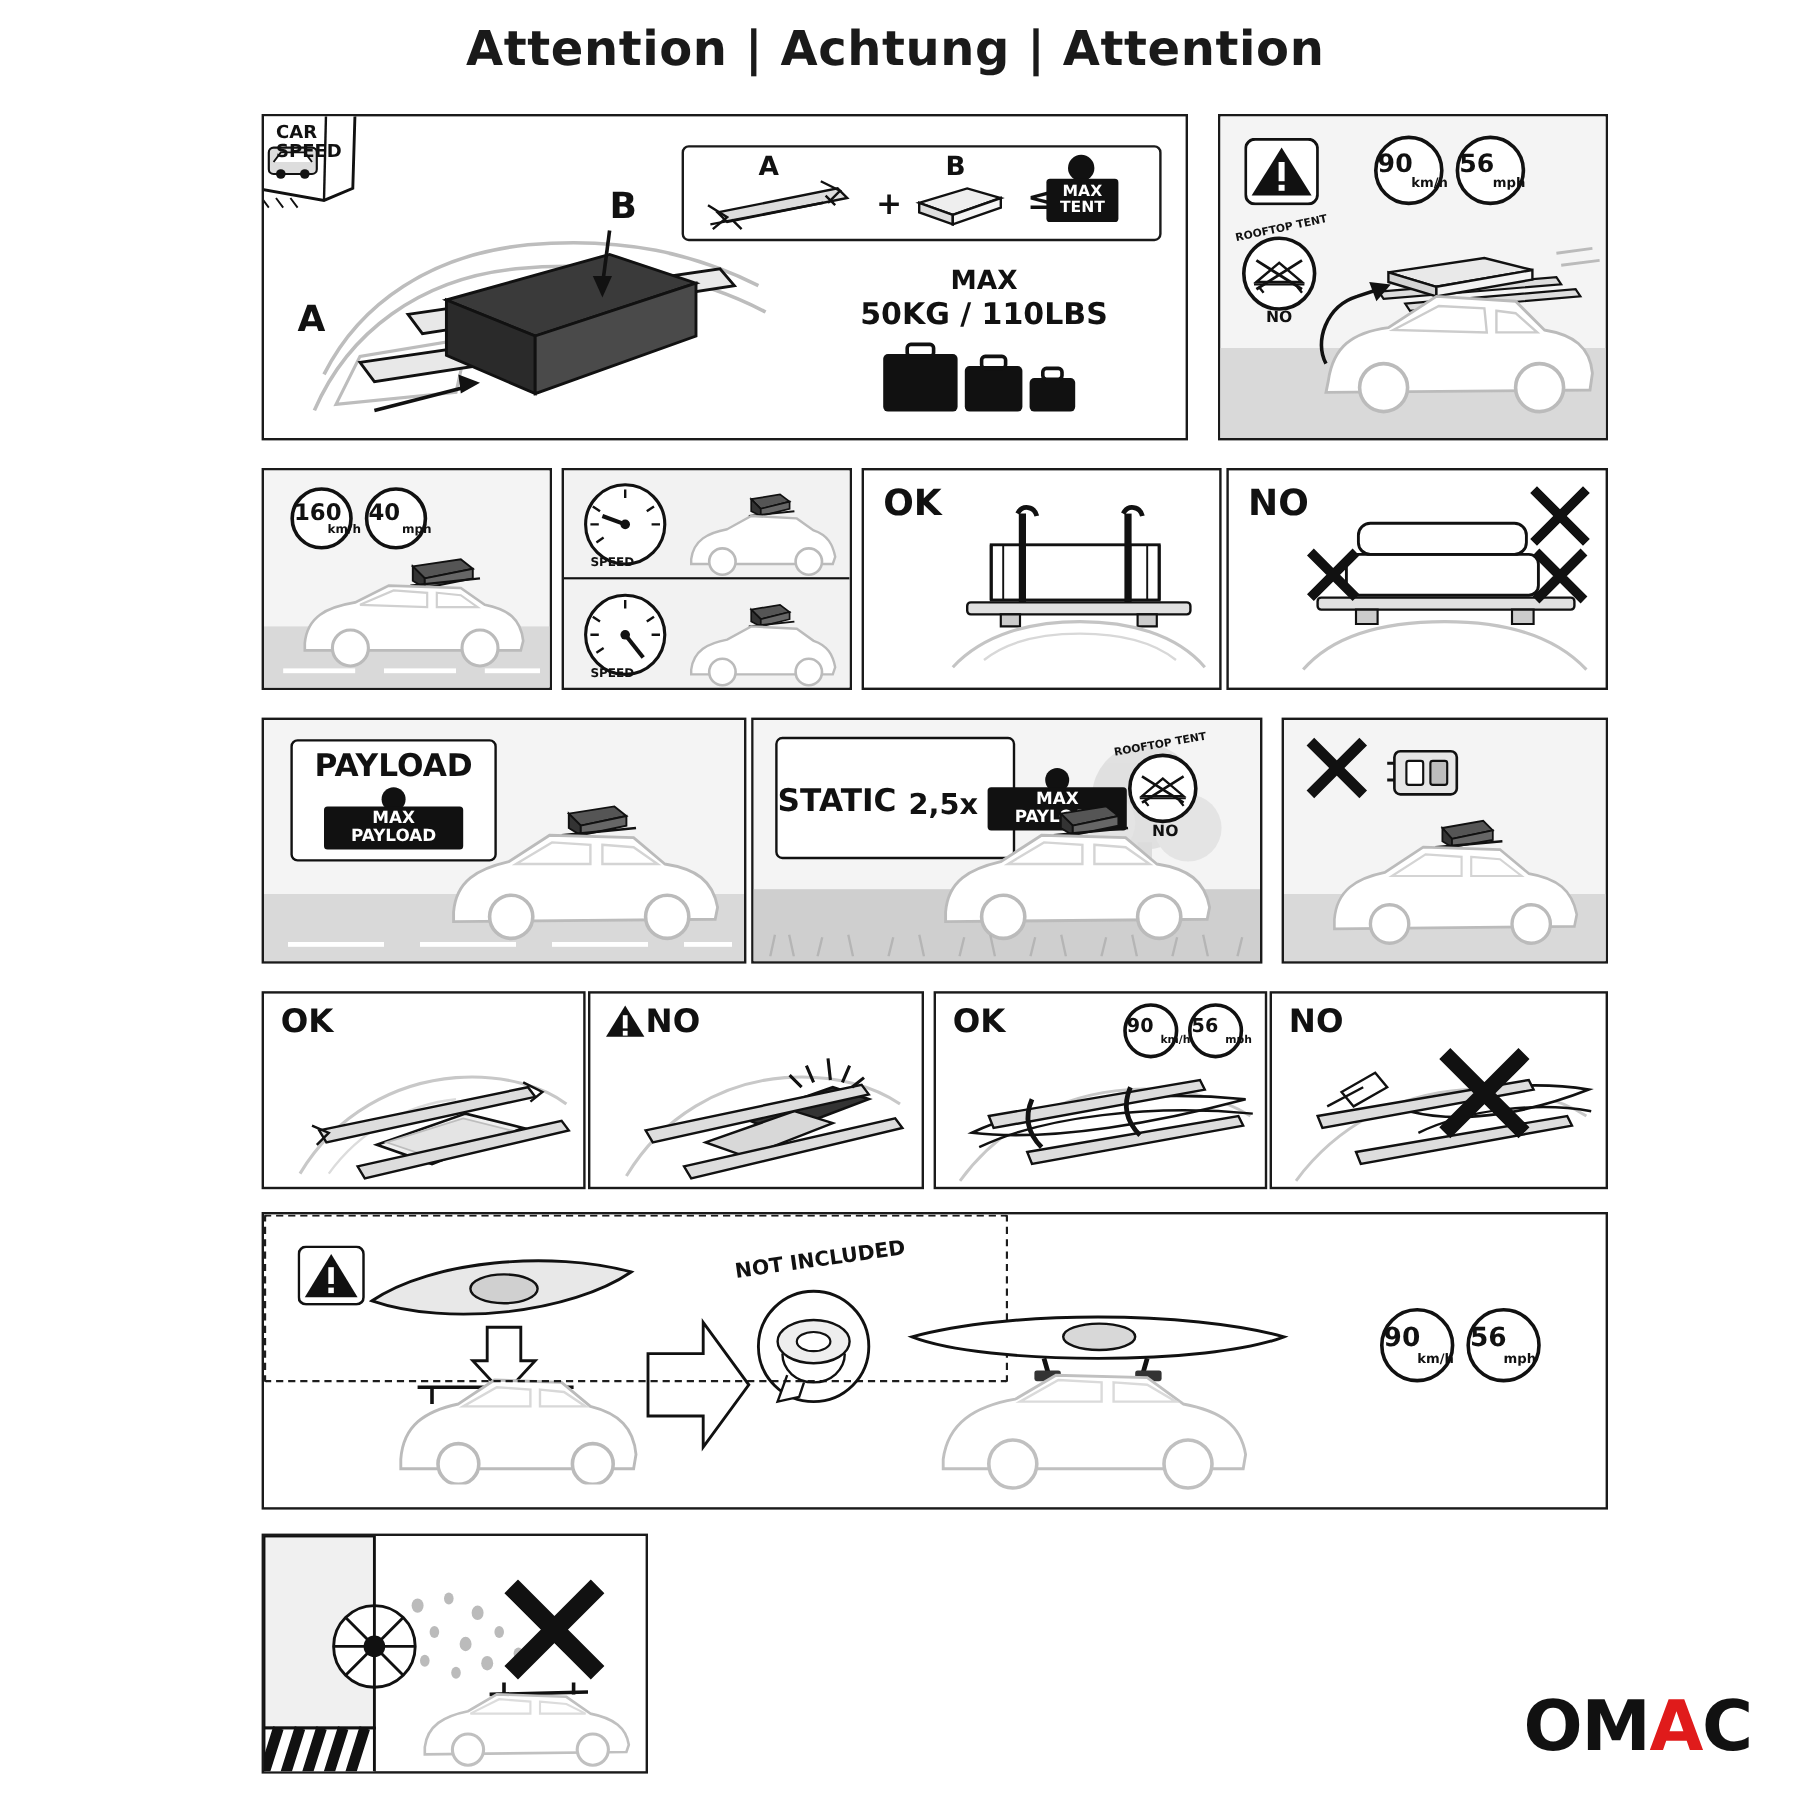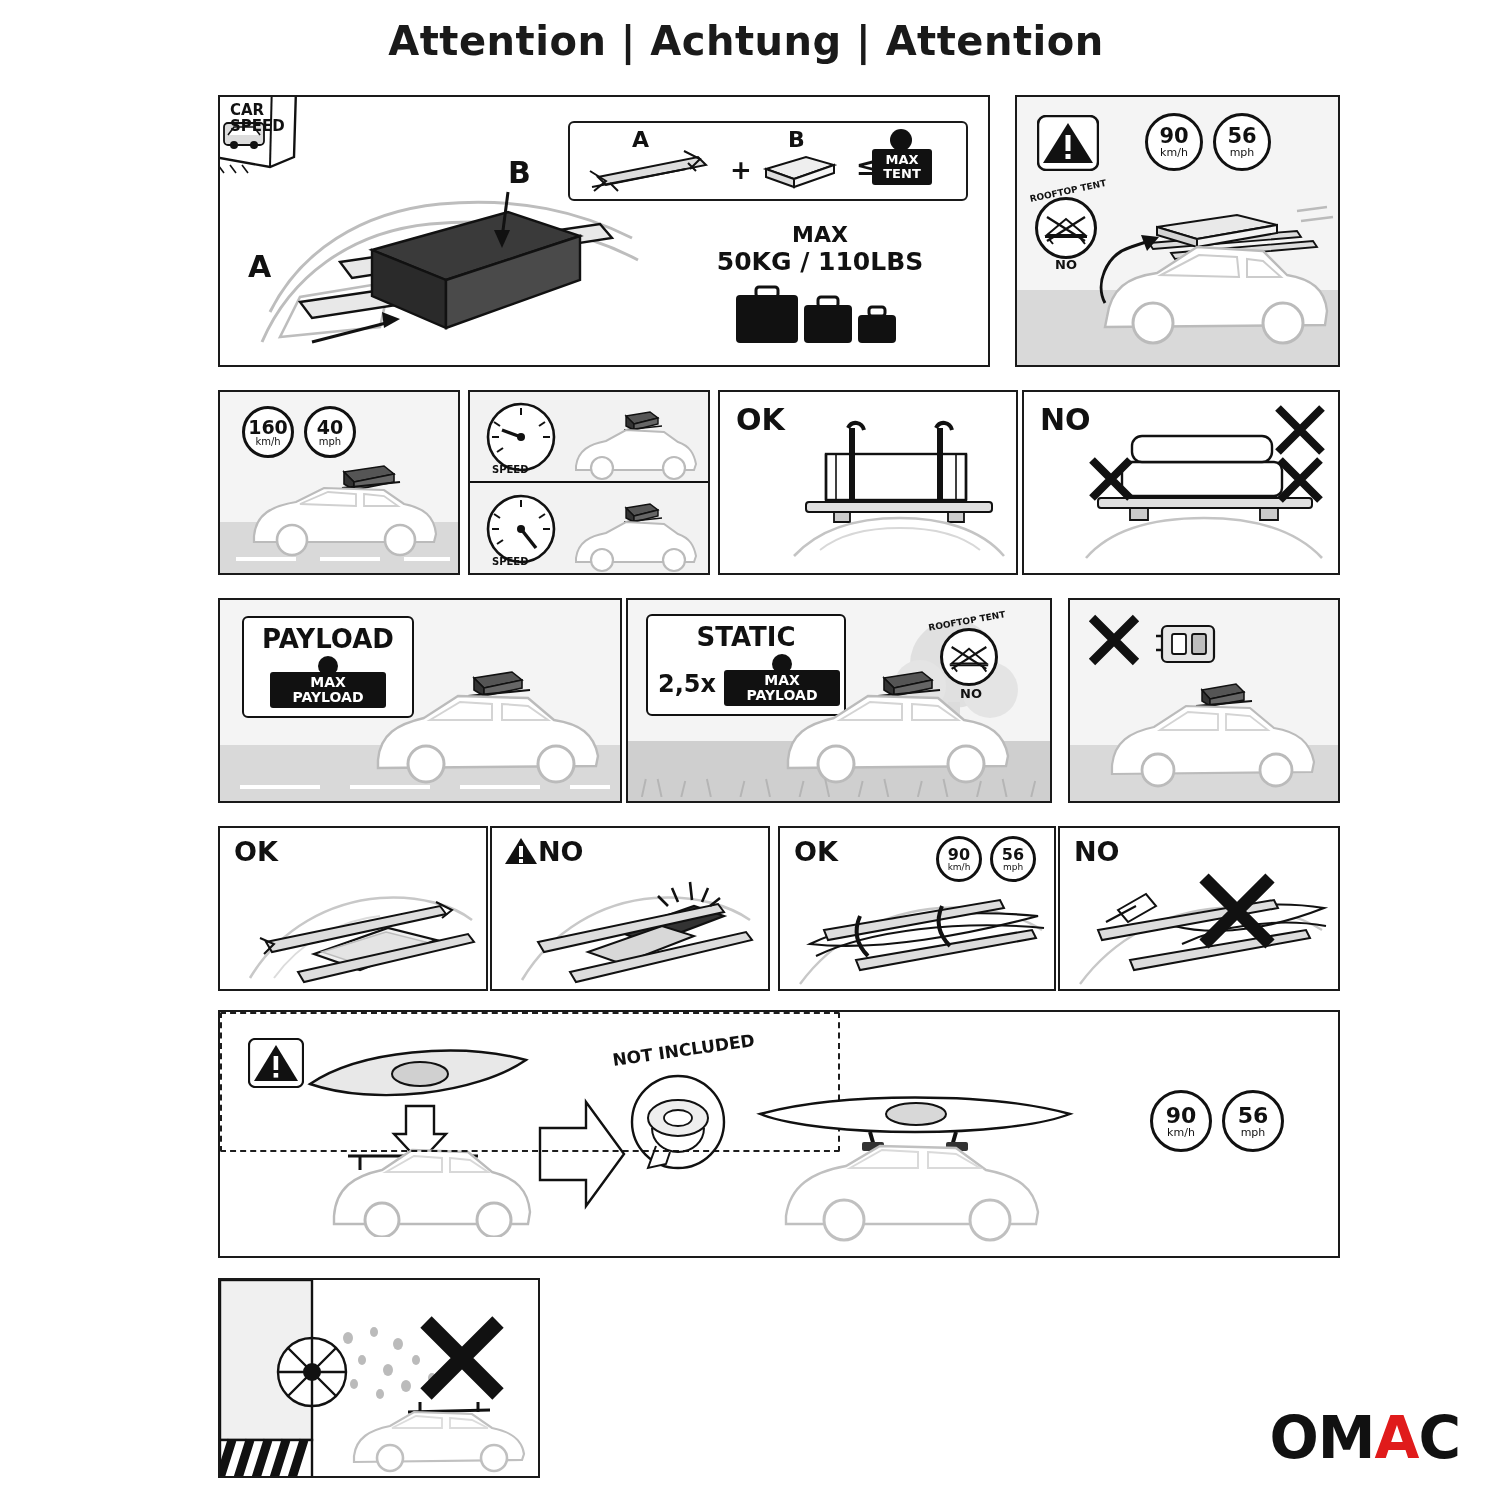--- a/index.html
+++ b/index.html
@@ -29,25 +29,25 @@
   .ground { position:absolute; left:0; right:0; bottom:0; height:28%; background:#d9d9d9; }
   .roadline { position:absolute; bottom:12px; height:4px; background:#ffffff; }
   .lbl { position:absolute; font-weight:700; }
   .ok { font-size:30px; font-weight:700; }
   .no { font-size:30px; font-weight:700; }
 
   
   .badge {
     position:absolute; border-radius:50%;
     border:3px solid #111; background:#fff;
-    display:flex; flex-direction:column; align-items:center; justify-content:center;
+    display:flex; flex-direction:column; align-items:flex-start; justify-content:center;
     line-height:1;
   }
   .badge .num { font-weight:700; }
-  .badge .unit { font-weight:400; }
+  .badge .unit { font-weight:700;padding-left:28px; }
 
   .xmark { position:absolute; color:#111; font-weight:700; line-height:0.8; }
 
   .blackbox { position:absolute; background:#111; color:#fff; font-weight:700; text-align:center; display:flex; flex-direction:column; align-items:center; justify-content:center; line-height:1.05; }
   .whitebox { position:absolute; background:#fff; border:2px solid #111; display:flex; align-items:center; justify-content:center; }
 
   .omac { position:absolute; right:40px; bottom:28px; font-size:58px; font-weight:700; letter-spacing:-1px; }
   .omac .o { color:#111; }
   .omac .m { color:#111; }
   .omac .a { color:#e01b1b; }
@@ -389,21 +389,21 @@
 
   <div style="position:absolute; right:30px; top:12px; opacity:.35;">
     <svg width="130" height="160" viewBox="0 0 130 160">
       <circle cx="64" cy="52" r="44" fill="#bdbdbd"></circle>
       <circle cx="30" cy="74" r="26" fill="#c8c8c8"></circle>
       <circle cx="100" cy="78" r="28" fill="#c8c8c8"></circle>
       <rect x="58" y="90" width="12" height="60" fill="#b0b0b0"></rect>
     </svg>
   </div>
 
-  <div class="whitebox" style="left:18px; top:14px; width:200px; height:102px; border-radius:6px; flex-direction:column; justify-content:flex-start;">
+  <div class="whitebox" style="left:18px; top:14px; width:200px; height:102px; border-radius:6px; flex-direction:row; justify-content:flex-start;">
     <div style="font-size:26px; font-weight:700; margin-top:6px;">STATIC</div>
     <div style="position:relative; width:100%; height:54px;">
       <div style="position:absolute; left:10px; top:18px; font-size:24px; font-weight:700;">2,5x</div>
       <div style="position:absolute; left:124px; top:2px; width:20px; height:20px; border-radius:50%; background:#111;"></div>
       <div class="blackbox" style="left:76px; top:18px; width:116px; height:36px; font-size:14px; border-radius:3px;">
         <span>MAX</span>
         <span>PAYLOAD</span>
       </div>
     </div>
   </div>

